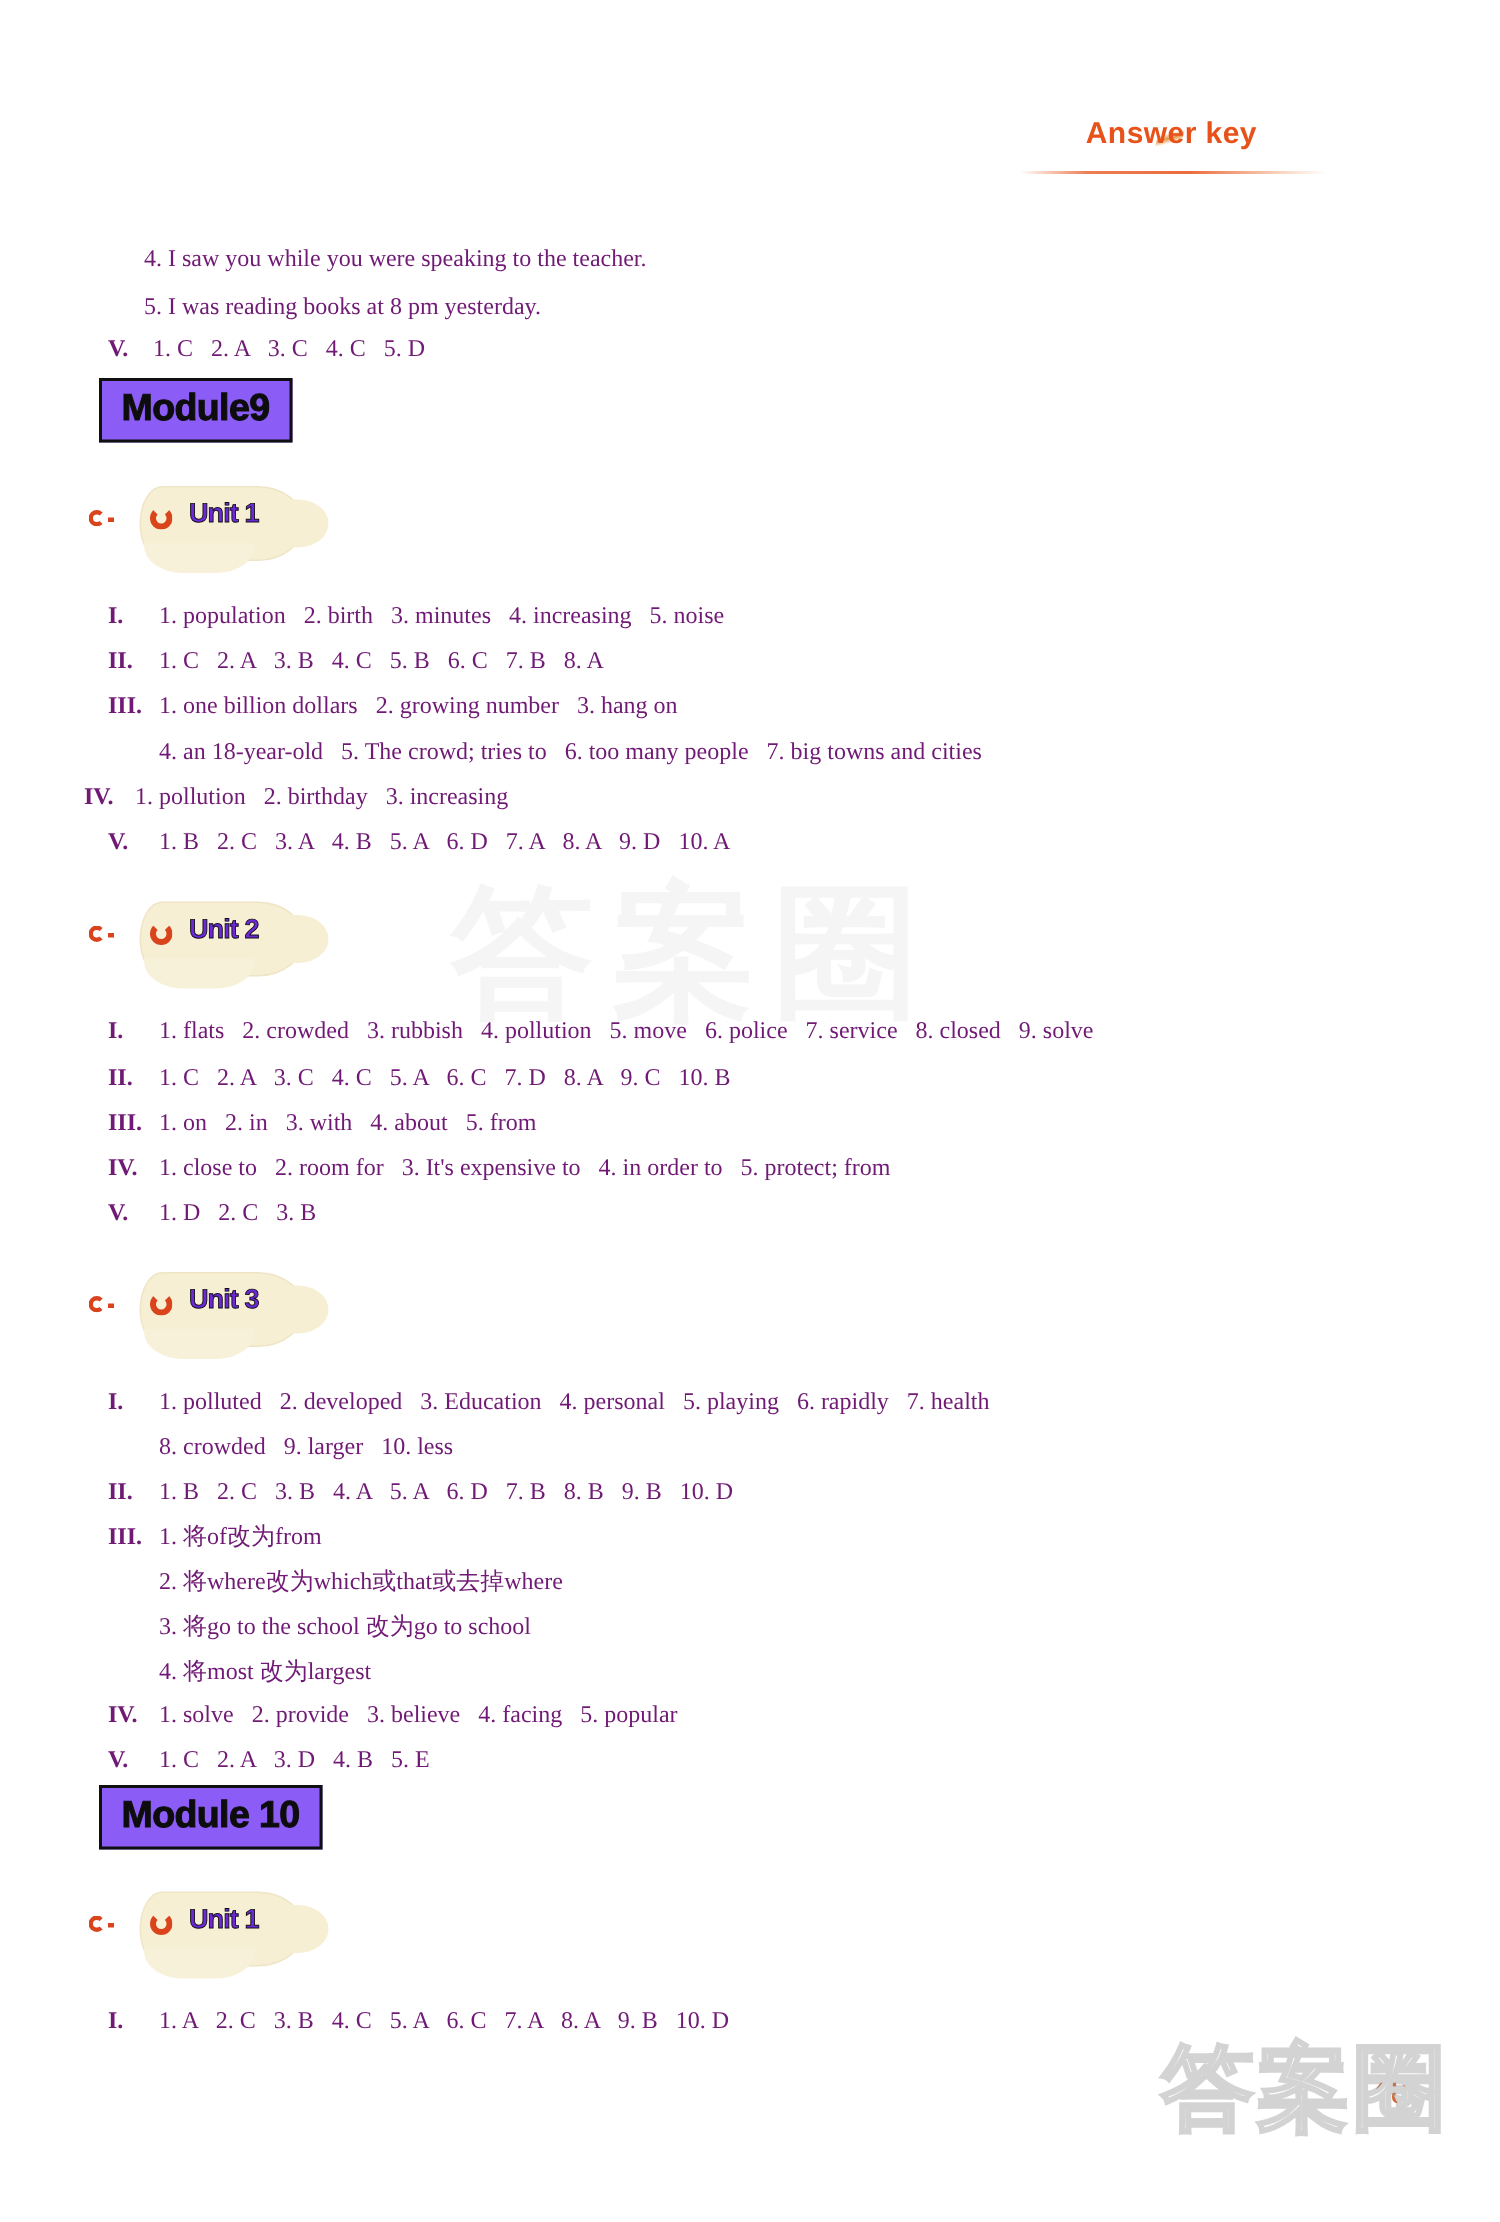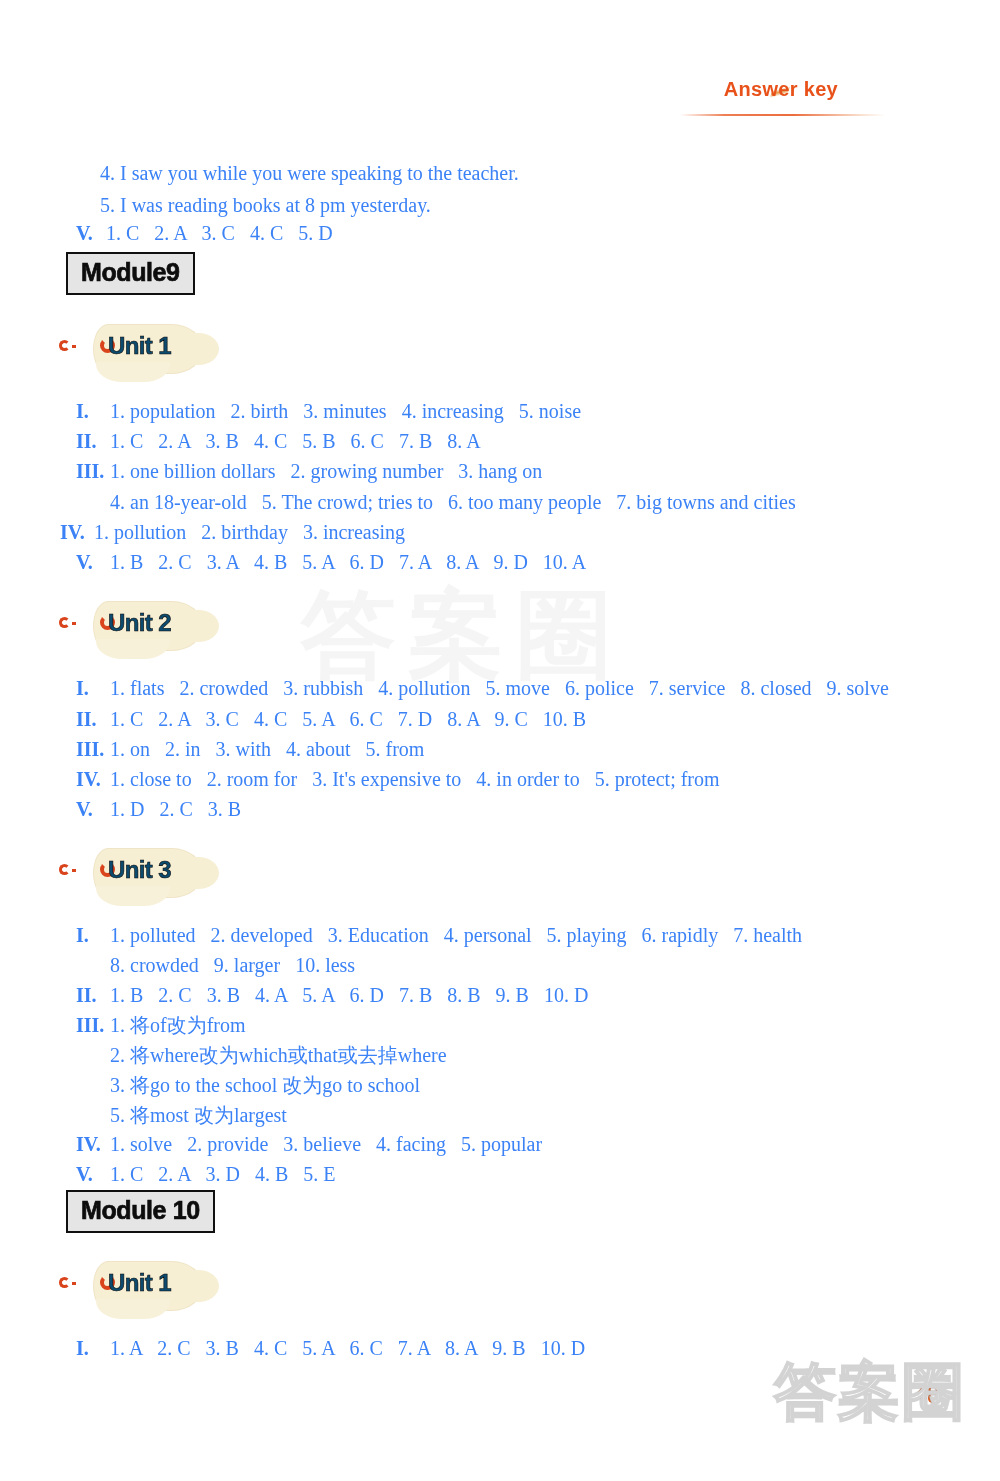--- a/index.html
+++ b/index.html
@@ -55,37 +55,37 @@
 
   
   .doc {
     position: absolute;
     left: 0;
     top: 0;
     width: 1000px;
   }
   .line {
     position: absolute;
-    font-size: 20px;
+    font-size: 16px;
     line-height: 22px;
     white-space: pre;
-    color: #3b82f6;
+    color: #701a75;
   }
   .line .rn {
     font-weight: bold;
     display: inline-block;
   }
   .rn-w { width: 34px; }
   .rn-w3 { width: 30px; }
 
   
   .module-box {
     position: absolute;
     border: 2px solid #101010;
-    background: #e5e5e5;
+    background: #8b5cf6;
     font-family: "Liberation Sans", "DejaVu Sans", sans-serif;
     font-weight: bold;
     font-size: 25px;
     letter-spacing: -0.4px;
     color: #0d0d0d;
     padding: 4px 13px 6px 13px;
     -webkit-text-stroke: 0.7px #0d0d0d;
     white-space: nowrap;
   }
 
@@ -150,27 +150,27 @@
     top: 13px;
     width: 15px;
     height: 15px;
     border: 4px solid #d9441d;
     border-radius: 50%;
     border-top-color: transparent;
     box-sizing: border-box;
   }
   .unit-badge .unit-label {
     position: absolute;
-    left: 52px;
+    left: 70px;
     top: 7px;
     font-family: "Liberation Sans", "DejaVu Sans", sans-serif;
     font-weight: bold;
-    font-size: 24px;
+    font-size: 18px;
     letter-spacing: -0.6px;
-    color: #0c4a6e;
+    color: #6d28d9;
     -webkit-text-stroke: 0.6px #0d0d0d;
     white-space: nowrap;
   }
 
   
   .wm-center {
     position: absolute;
     left: 300px;
     top: 560px;
     width: 560px;
@@ -325,21 +325,21 @@
   <div class="line" style="left:56px; top:992px;">
     <span class="rn rn-w">III.</span><span>1. 将of改为from</span>
   </div>
   <div class="line" style="left:90px; top:1022px;text-align:right;">
     <span>2. 将where改为which或that或去掉where</span>
   </div>
   <div class="line" style="left:90px; top:1052px;">
     <span>3. 将go to the school 改为go to school</span>
   </div>
   <div class="line" style="left:90px; top:1082px;">
-    <span>5. 将most 改为largest</span>
+    <span>4. 将most 改为largest</span>
   </div>
   <div class="line" style="left:56px; top:1111px;">
     <span class="rn rn-w">IV.</span><span>1. solve   2. provide   3. believe   4. facing   5. popular</span>
   </div>
   <div class="line" style="left:56px; top:1141px;">
     <span class="rn rn-w">V.</span><span>1. C   2. A   3. D   4. B   5. E</span>
   </div>
 
   <div class="module-box" style="left:66px; top:1190px;">
     <span>Module 10</span>

